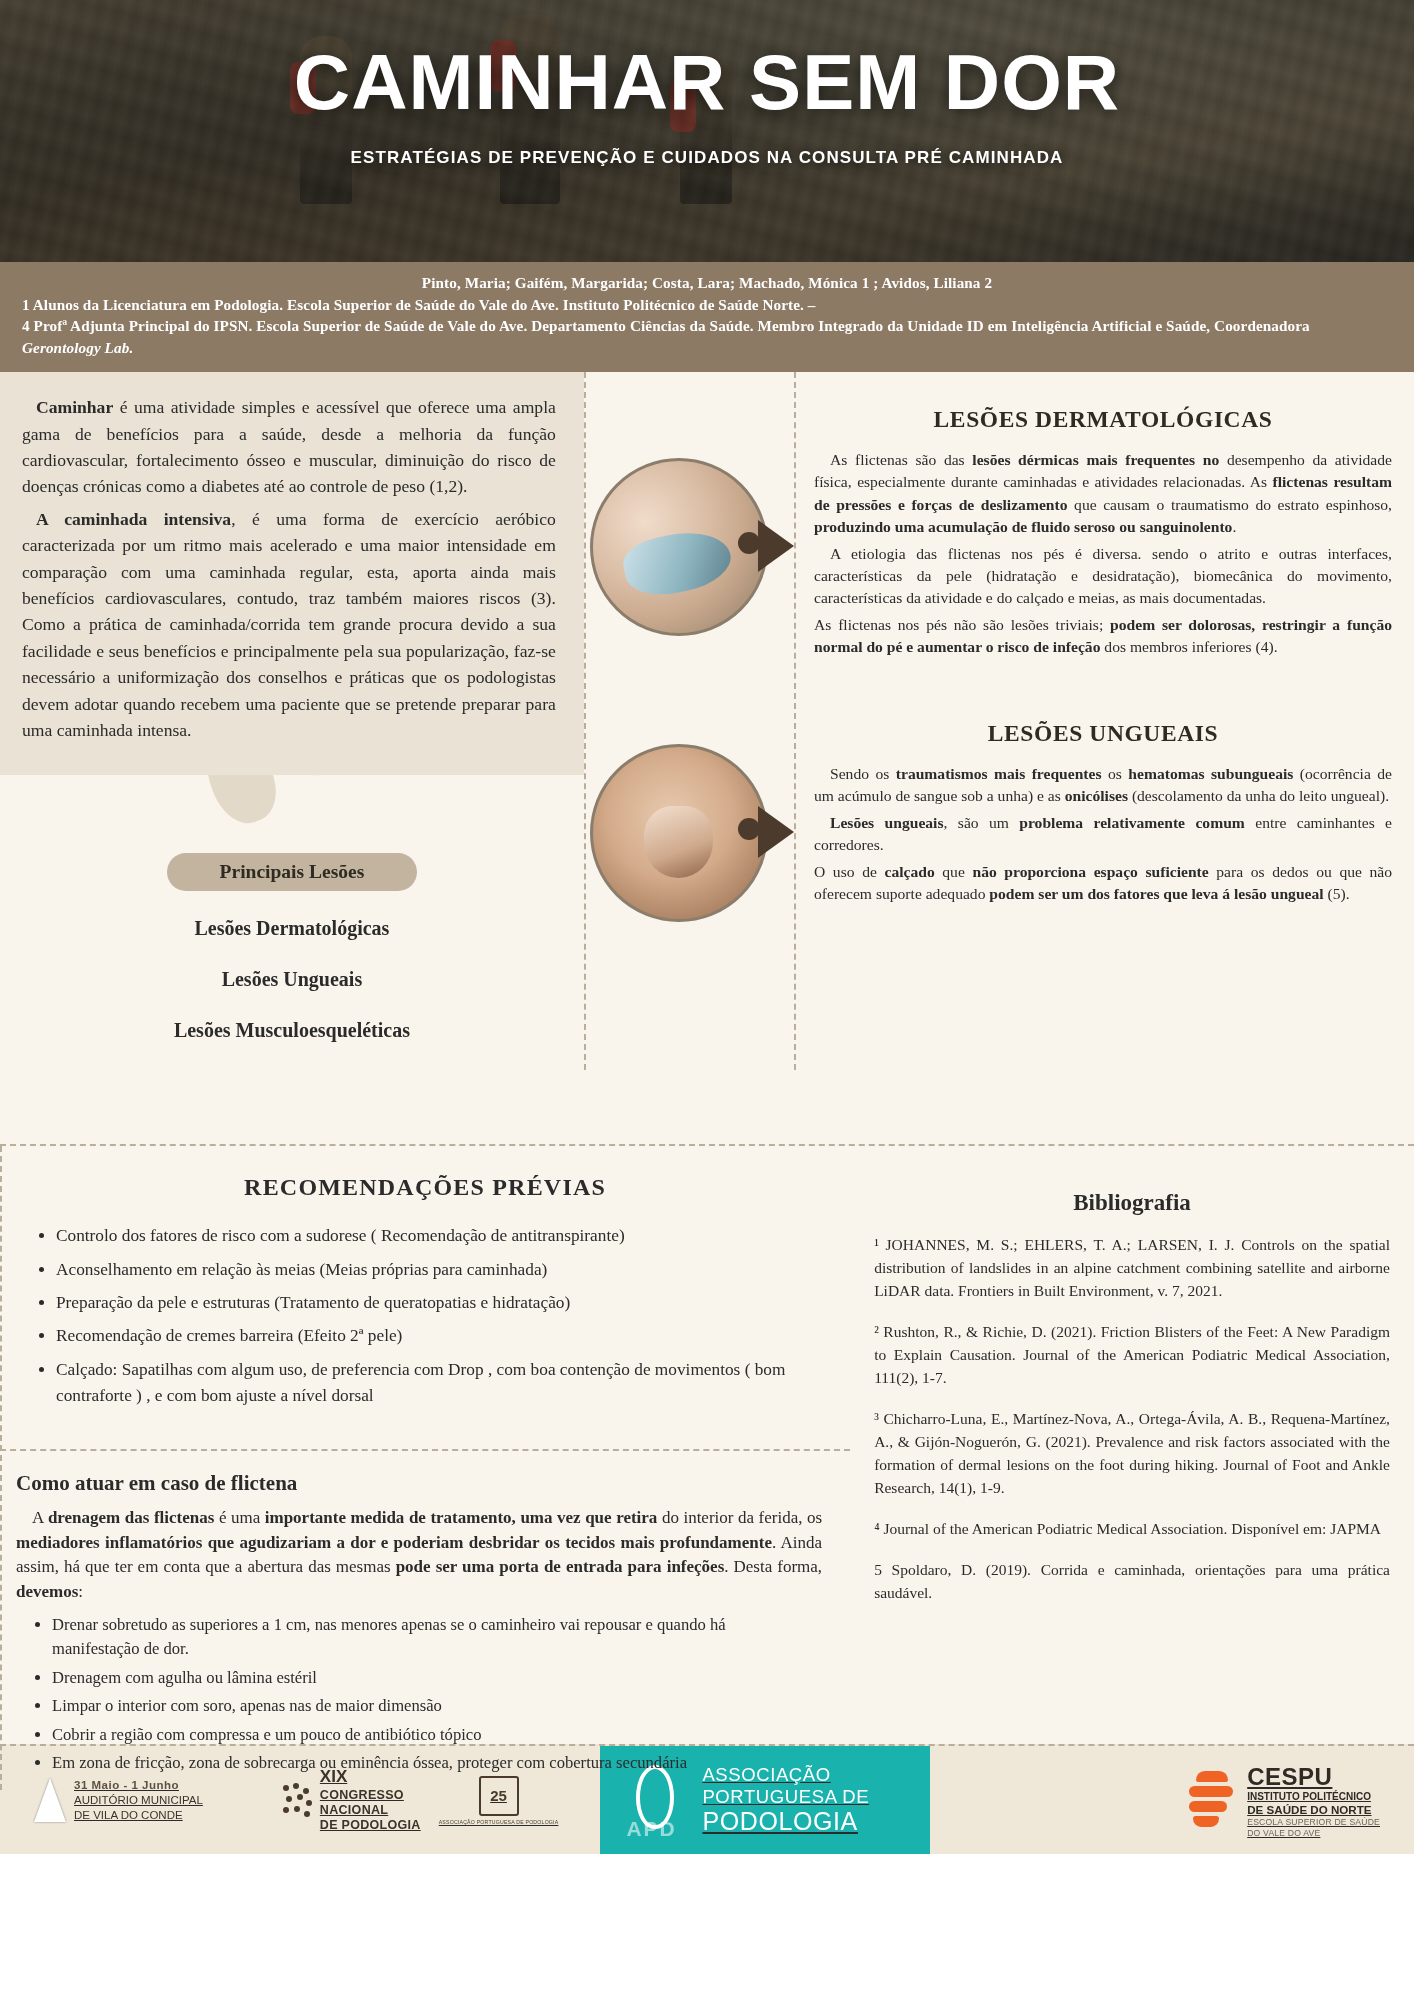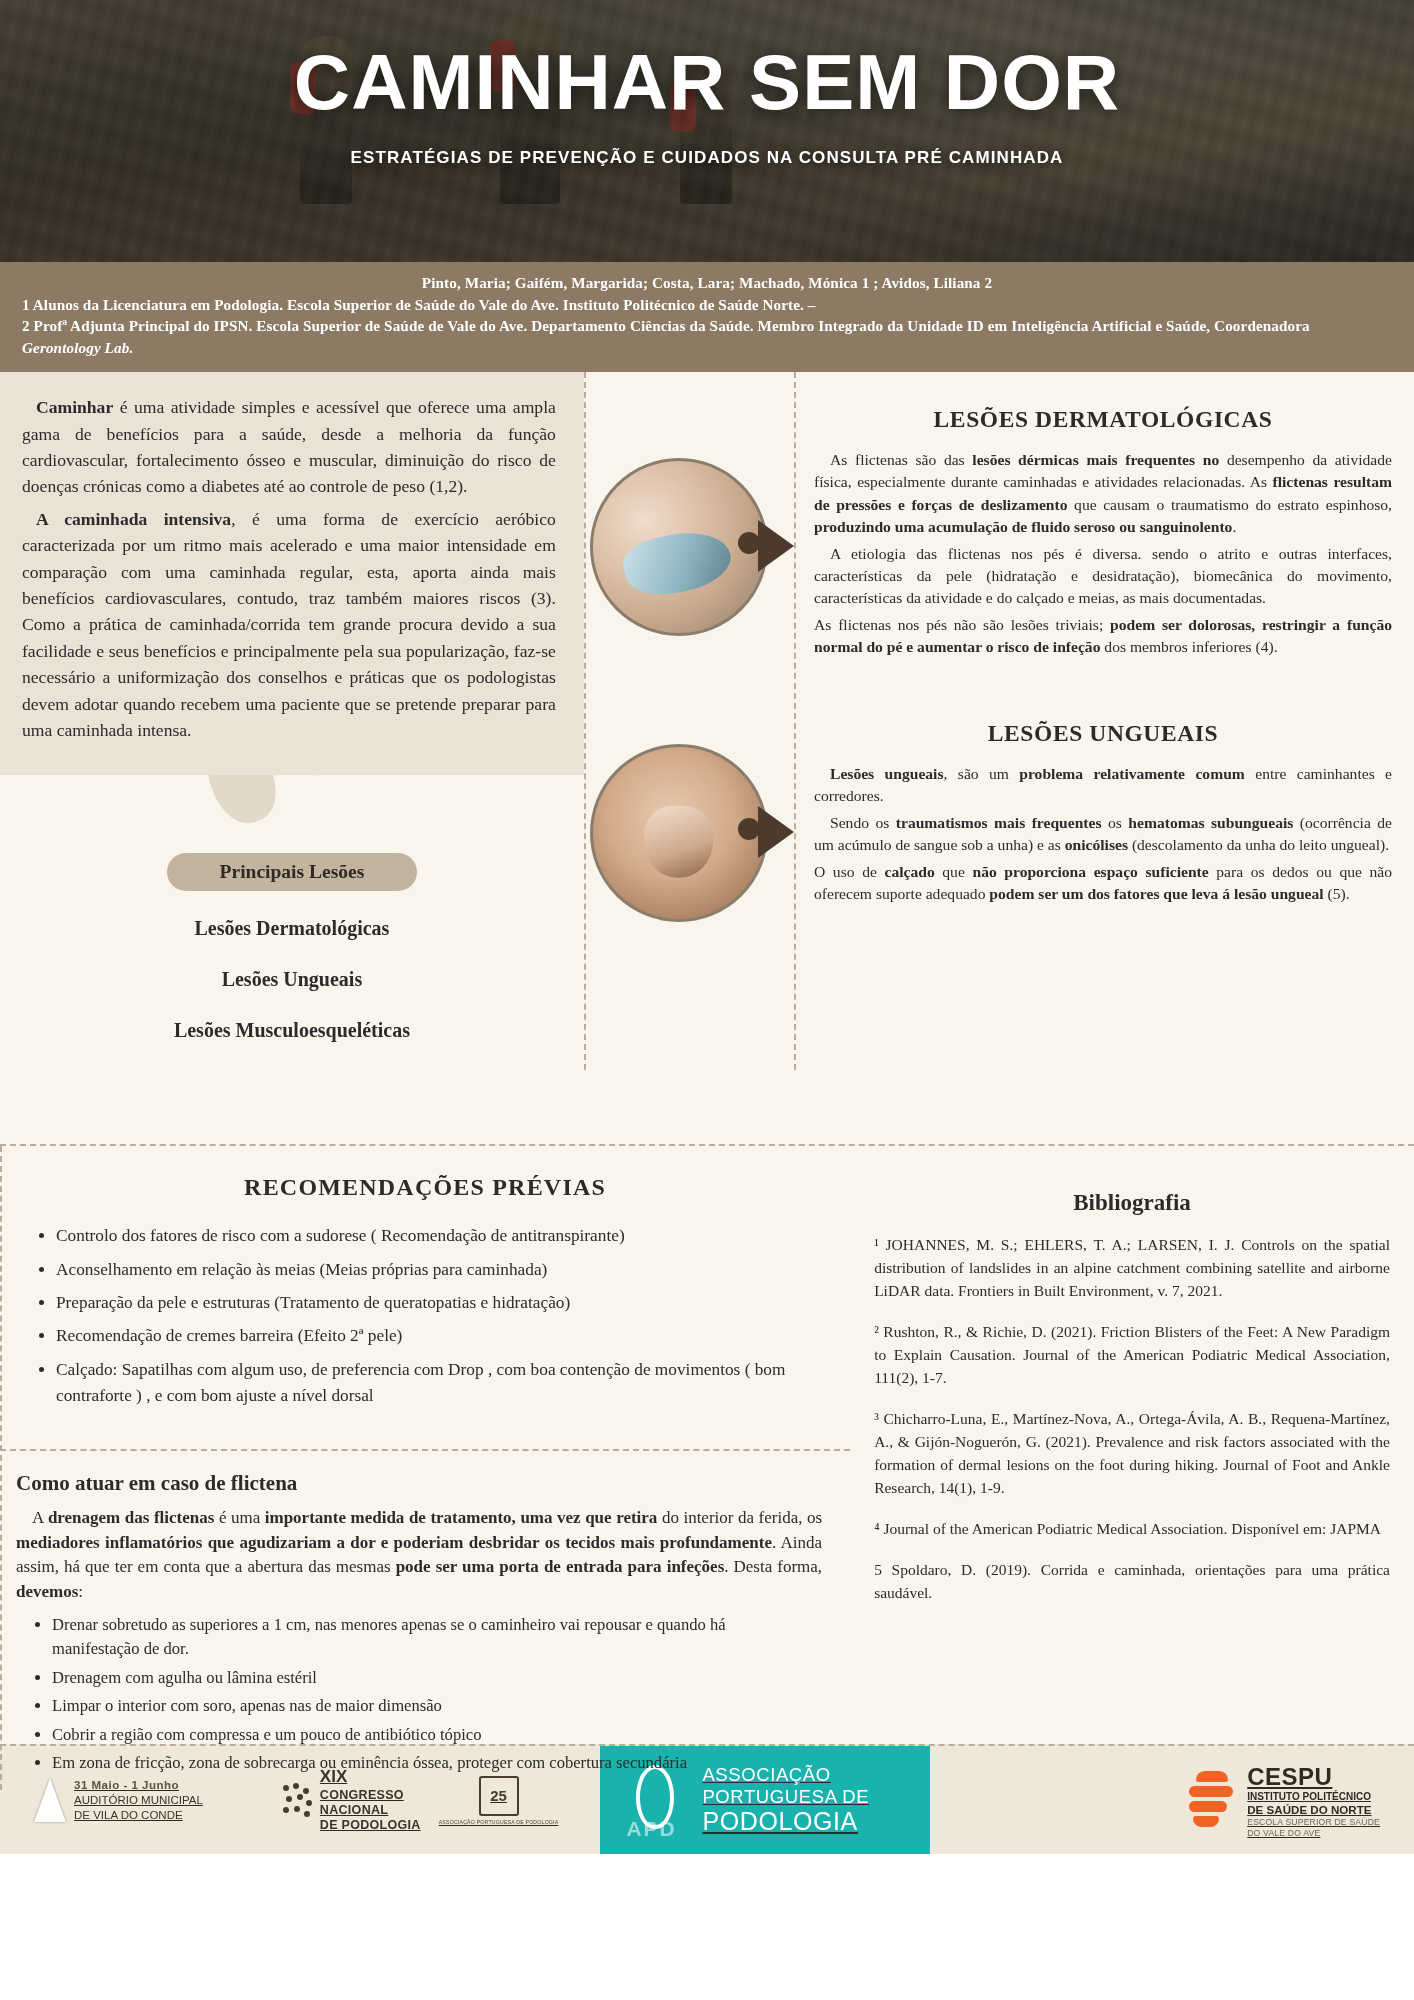--- a/index.html
+++ b/index.html
@@ -450,21 +450,21 @@
   </div>
   <div class="header-inner">
     <h1 class="poster-title">CAMINHAR SEM DOR</h1>
     <div class="poster-subtitle">ESTRATÉGIAS DE PREVENÇÃO E CUIDADOS NA CONSULTA PRÉ CAMINHADA</div>
   </div>
 </div>
 
 <div class="authors">
   <div class="line1">Pinto, Maria; Gaifém, Margarida; Costa, Lara; Machado, Mónica 1 ; Avidos, Liliana 2</div>
   <div class="rest">1 Alunos da Licenciatura em Podologia. Escola Superior de Saúde do Vale do Ave. Instituto Politécnico de Saúde Norte. –</div>
-  <div class="rest"><span>2 Profª Adjunta Principal do IPSN. Escola Superior de Saúde de Vale do Ave. Departamento Ciências da Saúde. Membro Integrado da Unidade ID em Inteligência Artificial e Saúde, Coordenadora </span><em>Gerontology Lab.</em></div>
+  <div class="rest"><span>4 Profª Adjunta Principal do IPSN. Escola Superior de Saúde de Vale do Ave. Departamento Ciências da Saúde. Membro Integrado da Unidade ID em Inteligência Artificial e Saúde, Coordenadora </span><em>Gerontology Lab.</em></div>
 </div>
 
 <div class="sheet">
 
   <div class="foot f1"></div>
   <div class="foot f2"></div>
   <div class="foot f3"></div>
   <div class="foot f4"></div>
 
   <div class="top-region">
@@ -506,22 +506,22 @@
       <div class="sec-body">
         <p class="ind"><span>As flictenas são das </span><b>lesões dérmicas mais frequentes no</b><span> desempenho da atividade física, especialmente durante caminhadas e atividades relacionadas. As </span><b>flictenas resultam de pressões e forças de deslizamento</b><span> que causam o traumatismo do estrato espinhoso, </span><b>produzindo uma acumulação de fluido seroso ou sanguinolento</b><span>.</span></p>
         <p class="ind">A etiologia das flictenas nos pés é diversa. sendo o atrito e outras interfaces, características da pele (hidratação e desidratação), biomecânica do movimento, características da atividade e do calçado e meias, as mais documentadas.</p>
         <p><span>As flictenas nos pés não são lesões triviais; </span><b>podem ser dolorosas, restringir a função normal do pé e aumentar o risco de infeção</b><span> dos membros inferiores (4).</span></p>
       </div>
 
       <div class="spacer-ungueais"></div>
 
       <div class="sec-title">LESÕES UNGUEAIS</div>
       <div class="sec-body">
+        <p class="ind"><span>Sendo os </span><b>traumatismos mais frequentes</b><span> os </span><b>hematomas subungueais</b><span> (ocorrência de um acúmulo de sangue sob a unha) e as </span><b>onicólises</b><span> (descolamento da unha do leito ungueal).</span></p>
         <p class="ind"><b>Lesões ungueais</b><span>, são um </span><b>problema relativamente comum</b><span> entre caminhantes e corredores.</span></p>
-        <p class="ind"><span>Sendo os </span><b>traumatismos mais frequentes</b><span> os </span><b>hematomas subungueais</b><span> (ocorrência de um acúmulo de sangue sob a unha) e as </span><b>onicólises</b><span> (descolamento da unha do leito ungueal).</span></p>
         <p><span>O uso de </span><b>calçado</b><span> que </span><b>não proporciona espaço suficiente</b><span> para os dedos ou que não oferecem suporte adequado </span><b>podem ser um dos fatores que leva á lesão ungueal</b><span>  (5).</span></p>
       </div>
     </div>
   </div>
 
   <div class="hr-dashed" style="margin-top:74px;"></div>
 
   <div class="lower">
 
     <div class="lower-left">

